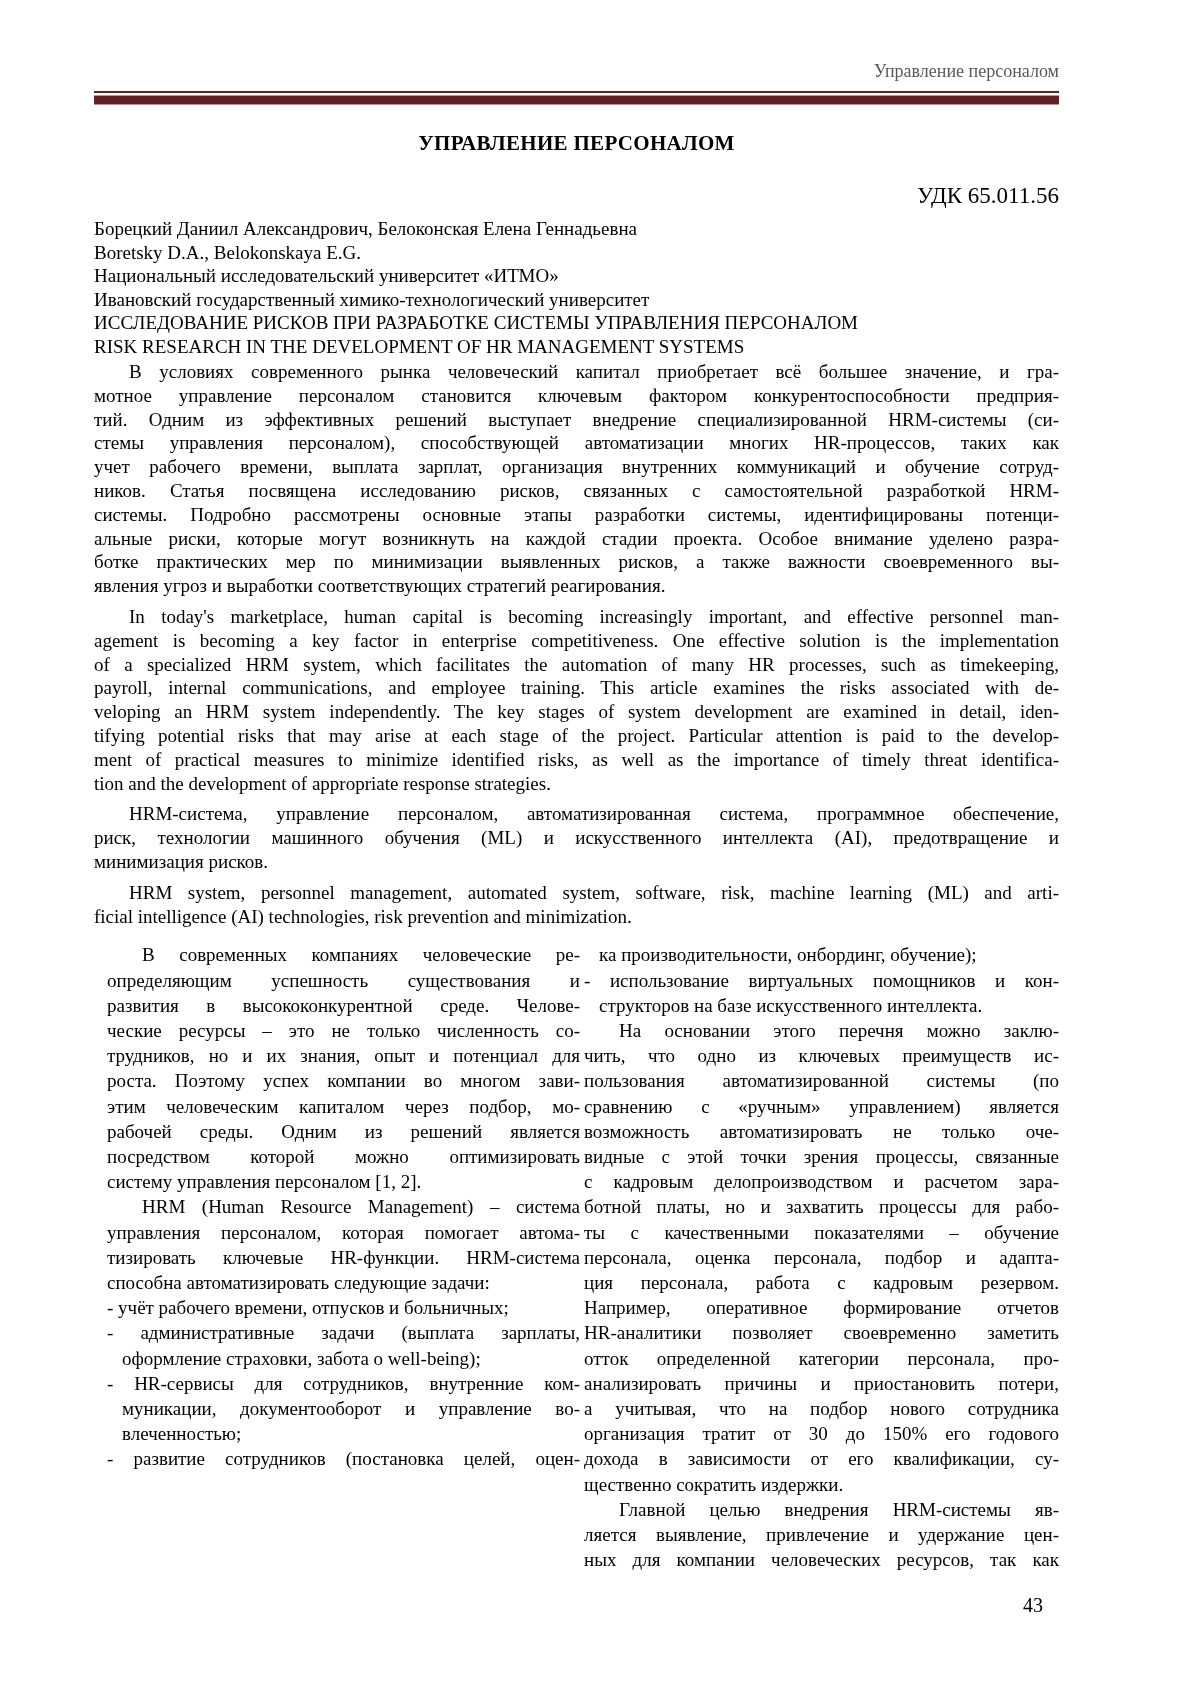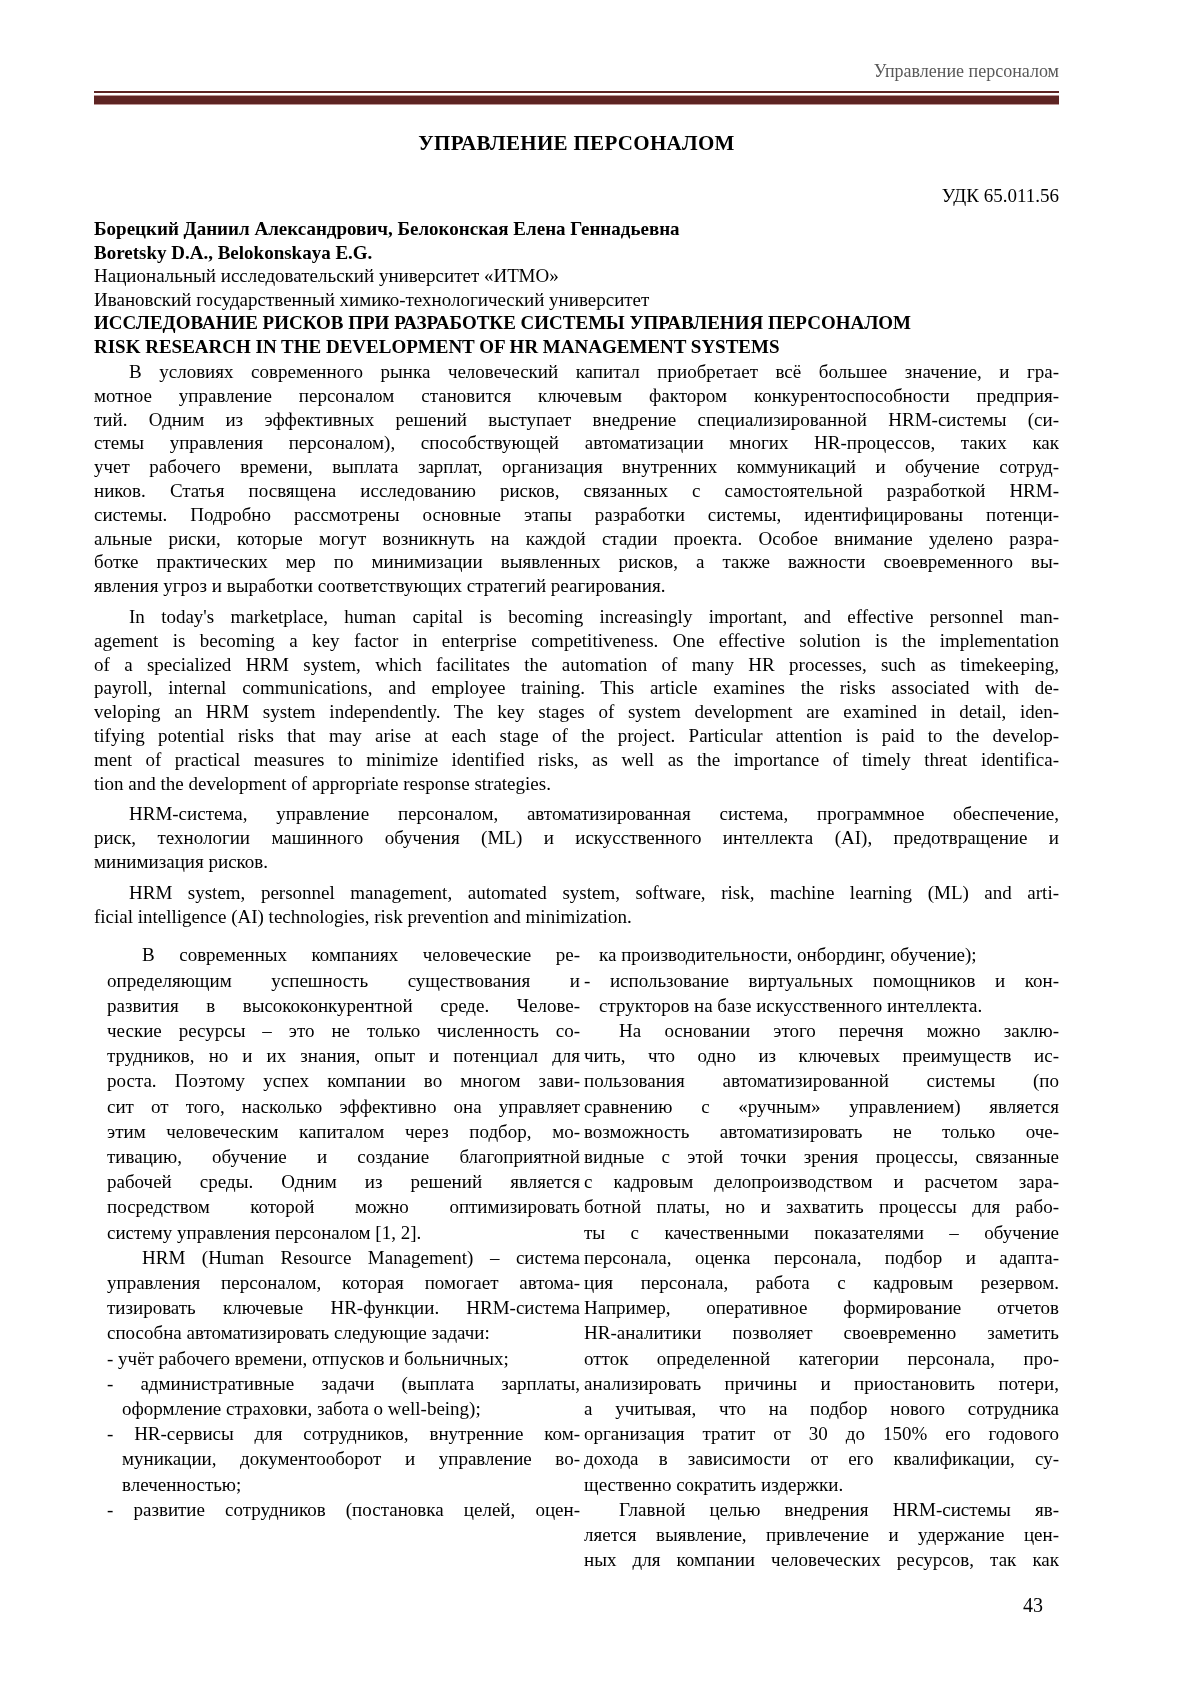--- a/index.html
+++ b/index.html
@@ -37,29 +37,29 @@
     margin: 26px 0 0 0;
     text-align: center;
     font-size: 21px;
     line-height: 25px;
     font-weight: bold;
     letter-spacing: 0.3px;
   }
   .udk {
     margin-top: 28px;
     text-align: right;
-    font-size: 19px;
+    font-size: 23px;
     line-height: 23px;
   }
   .byline {
     margin-top: 10px;
     font-size: 19px;
     line-height: 23.5px;
   }
-  .byline .bold { font-weight: bold; }
+  .byline .bold { font-weight: normal; }
   .abstract {
     font-size: 19px;
     line-height: 23.8px;
   }
   .abstract + .abstract { margin-top: 7px; }
   .abstract-wrap { margin-top: 2px; }
   .line {
     text-align: justify;
     text-align-last: justify;
     white-space: normal;
@@ -146,23 +146,21 @@
   </div>
 
   <div class="columns">
     <div class="col col-left">
         <div class="line indent">В современных компаниях человеческие ре-</div>
         <div class="line">определяющим успешность существования и</div>
         <div class="line">развития в высококонкурентной среде. Челове-</div>
         <div class="line">ческие ресурсы – это не только численность со-</div>
         <div class="line">трудников, но и их знания, опыт и потенциал для</div>
         <div class="line">роста. Поэтому успех компании во многом зави-</div>
-        <div class="line">сит от того, насколько эффективно она управляет</div>
         <div class="line">этим человеческим капиталом через подбор, мо-</div>
-        <div class="line">тивацию, обучение и создание благоприятной</div>
         <div class="line">рабочей среды. Одним из решений является</div>
         <div class="line">посредством которой можно оптимизировать</div>
         <div class="line last">систему управления персоналом [1, 2].</div>
         <div class="line indent">HRM (Human Resource Management) – система</div>
         <div class="line">управления персоналом, которая помогает автома-</div>
         <div class="line">тизировать ключевые HR-функции. HRM-система</div>
         <div class="line last">способна автоматизировать следующие задачи:</div>
         <div class="line last">- учёт рабочего времени, отпусков и больничных;</div>
         <div class="line">- административные задачи (выплата зарплаты,</div>
         <div class="line hang last">оформление страховки, забота о well-being);</div>

